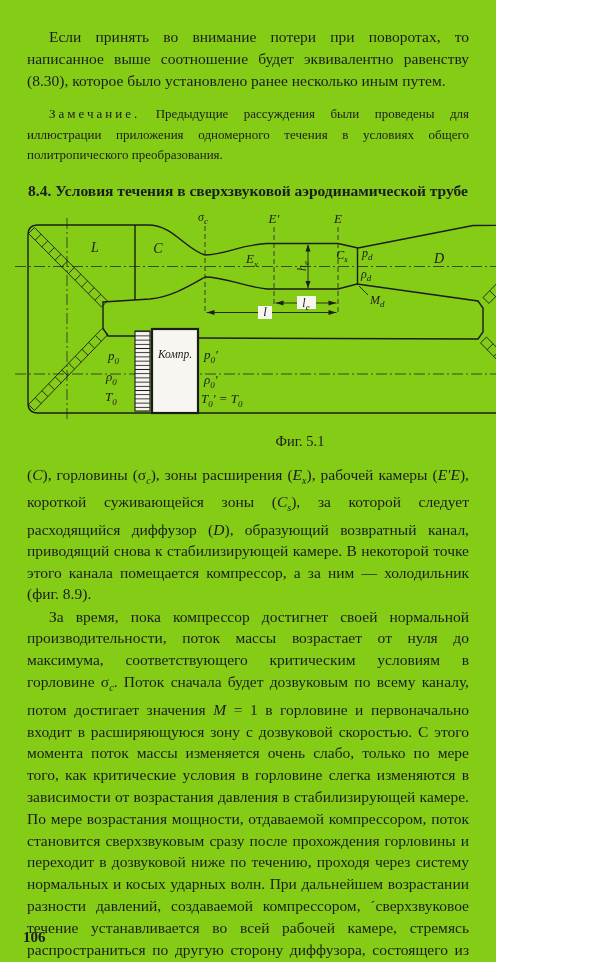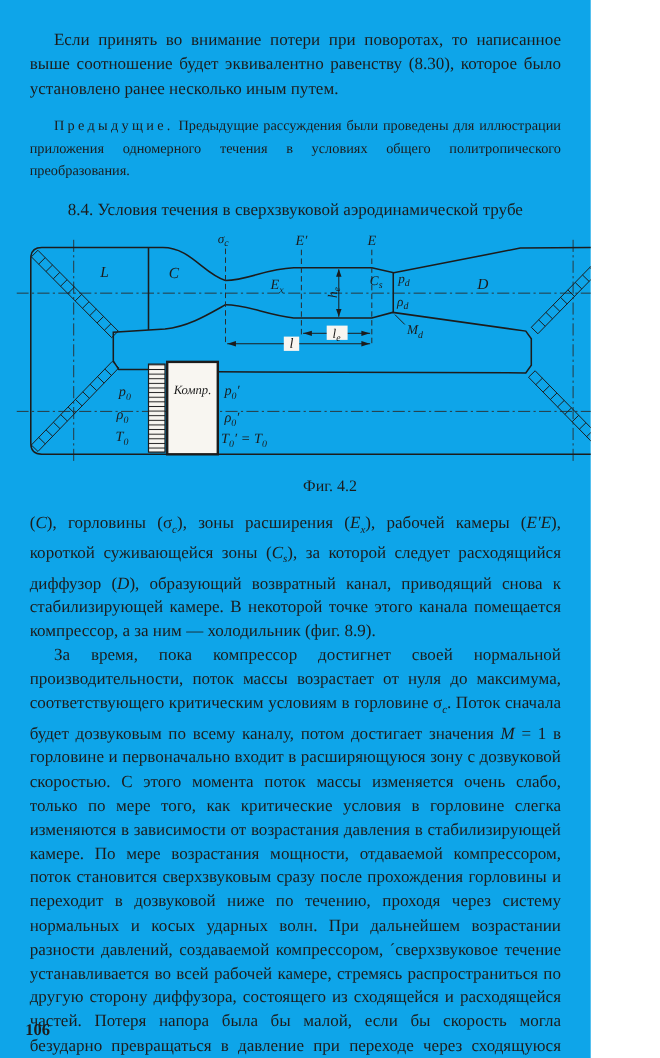--- a/index.html
+++ b/index.html
@@ -1,28 +1,28 @@
 <!DOCTYPE html>
 <html><head>
 <meta charset="utf-8">
 <style>
   html,body{margin:0;padding:0;}
   .page{
-    width:537px;height:962px;box-sizing:border-box;position:relative;
-    background:#0ea5e9;color:#1c1c1c;overflow:hidden;
+    width:496px;height:962px;box-sizing:border-box;position:relative;
+    background:#84cc16;color:#1c1c1c;overflow:hidden;
     padding:26px 27px 0 27px;
     font-family:"Liberation Serif","DejaVu Serif",serif;
   }
   p{margin:0;text-align:justify;}
   .body-par{font-size:15.5px;line-height:21.8px;text-indent:22px;}
   .cont-par{font-size:15.5px;line-height:21.4px;text-indent:0;}
   .note-par{font-size:13px;line-height:20.5px;text-indent:22px;margin-top:13px;}
   .note-label{letter-spacing:3px;}
   .sect-heading{
-    font-size:15.5px;font-weight:normal;text-align:center;
+    font-size:15.5px;font-weight:bold;text-align:center;
     margin:15px 0 11px 0;line-height:20px;
   }
   .figure-wrap{margin:5px 0 14px -12px;width:570px;}
   .fig-caption{font-size:14.5px;text-align:center;margin-top:3px;text-indent:0;}
   .page-number{position:absolute;left:23px;top:929px;font-size:15px;font-weight:bold;}
   i{font-style:italic;}
   sub{font-size:10px;}
   
   svg text{fill:#1c1c1c;font-family:"Liberation Serif","DejaVu Serif",serif;font-style:italic;}
   .lbl14{font-size:14px;}
@@ -37,21 +37,21 @@
   .ah{fill:#1c1c1c;stroke:none;}
   .boxfill{fill:#f8f6f1;}
 </style>
 </head>
 <body>
 
 <div class="page">
 
   <p class="body-par">Если принять во внимание потери при поворотах, то написанное выше соотношение будет эквивалентно равенству (8.30), которое было установлено ранее несколько иным путем.</p>
 
-  <p class="note-par"><span class="note-label">Предыдущие.</span><span> Предыдущие рассуждения были проведены для иллюстрации приложения одномерного течения в условиях общего политропического преобразования.</span></p>
+  <p class="note-par"><span class="note-label">Замечание.</span><span> Предыдущие рассуждения были проведены для иллюстрации приложения одномерного течения в условиях общего политропического преобразования.</span></p>
 
   <p class="sect-heading">8.4. Условия течения в сверхзвуковой аэродинамической трубе</p>
 
 
   <div class="figure-wrap">
     <svg width="570" height="214" viewBox="0 0 570 214">
       <defs>
         <pattern id="hz" width="6" height="4.2" patternUnits="userSpaceOnUse">
           <path d="M0,2.1 H6" stroke="#1c1c1c" stroke-width="0.9"></path>
         </pattern>
@@ -123,21 +123,21 @@
       <text x="291" y="95" class="lbl12" text-anchor="middle"><tspan>l</tspan><tspan class="sub-ts" dy="3">e</tspan></text>
       <text x="250" y="104" class="lbl13" text-anchor="middle">l</text>
       <text x="160" y="146" class="lbl11" text-anchor="middle">Компр.</text>
       <text x="93" y="148" class="lbl13"><tspan>p</tspan><tspan class="sub-ts" dy="3.5">0</tspan></text>
       <text x="91" y="169" class="lbl13"><tspan>ρ</tspan><tspan class="sub-ts" dy="3.5">0</tspan></text>
       <text x="90" y="189" class="lbl13"><tspan>T</tspan><tspan class="sub-ts" dy="3.5">0</tspan></text>
       <text x="189" y="147" class="lbl13"><tspan>p</tspan><tspan class="sub-ts" dy="3.5">0</tspan><tspan dy="-3.5">′</tspan></text>
       <text x="189" y="172" class="lbl13"><tspan>ρ</tspan><tspan class="sub-ts" dy="3.5">0</tspan><tspan dy="-3.5">′</tspan></text>
       <text x="186" y="191" class="lbl13"><tspan>T</tspan><tspan class="sub-ts" dy="3.5">0</tspan><tspan dy="-3.5">′ = </tspan><tspan>T</tspan><tspan class="sub-ts" dy="3.5">0</tspan></text>
     </svg>
-    <p class="fig-caption">Фиг. 4.2</p>
+    <p class="fig-caption">Фиг. 5.1</p>
   </div>
 
   <p class="cont-par">(<i>C</i>), горловины (σ<sub><i>c</i></sub>), зоны расширения (<i>E</i><sub><i>x</i></sub>), рабочей камеры (<i>E′E</i>), короткой суживающейся зоны (<i>C</i><sub><i>s</i></sub>), за которой следует расходящийся диффузор (<i>D</i>), образующий возвратный канал, приводящий снова к стабилизирующей камере. В некоторой точке этого канала помещается компрессор, а за ним — холодильник (фиг. 8.9).</p>
 
   <p class="body-par" style="margin-top:1px;">За время, пока компрессор достигнет своей нормальной производительности, поток массы возрастает от нуля до максимума, соответствующего критическим условиям в горловине σ<sub><i>c</i></sub>. Поток сначала будет дозвуковым по всему каналу, потом достигает значения <i>M</i> = 1 в горловине и первоначально входит в расширяющуюся зону с дозвуковой скоростью. С этого момента поток массы изменяется очень слабо, только по мере того, как критические условия в горловине слегка изменяются в зависимости от возрастания давления в стабилизирующей камере. По мере возрастания мощности, отдаваемой компрессором, поток становится сверхзвуковым сразу после прохождения горловины и переходит в дозвуковой ниже по течению, проходя через систему нормальных и косых ударных волн. При дальнейшем возрастании разности давлений, создаваемой компрессором, ´сверхзвуковое течение устанавливается во всей рабочей камере, стремясь распространиться по другую сторону диффузора, состоящего из сходящейся и расходящейся частей. Потеря напора была бы малой, если бы скорость могла безударно превращаться в давление при переходе через сходящуюся часть диффузора, достигая значения критической скорости в горловине и становясь далее дозвуковой вдоль всей длины возвратного канала, вплоть до сужающегося сопла.</p>
 
   <div class="page-number">106</div>
 
 </div>
 

